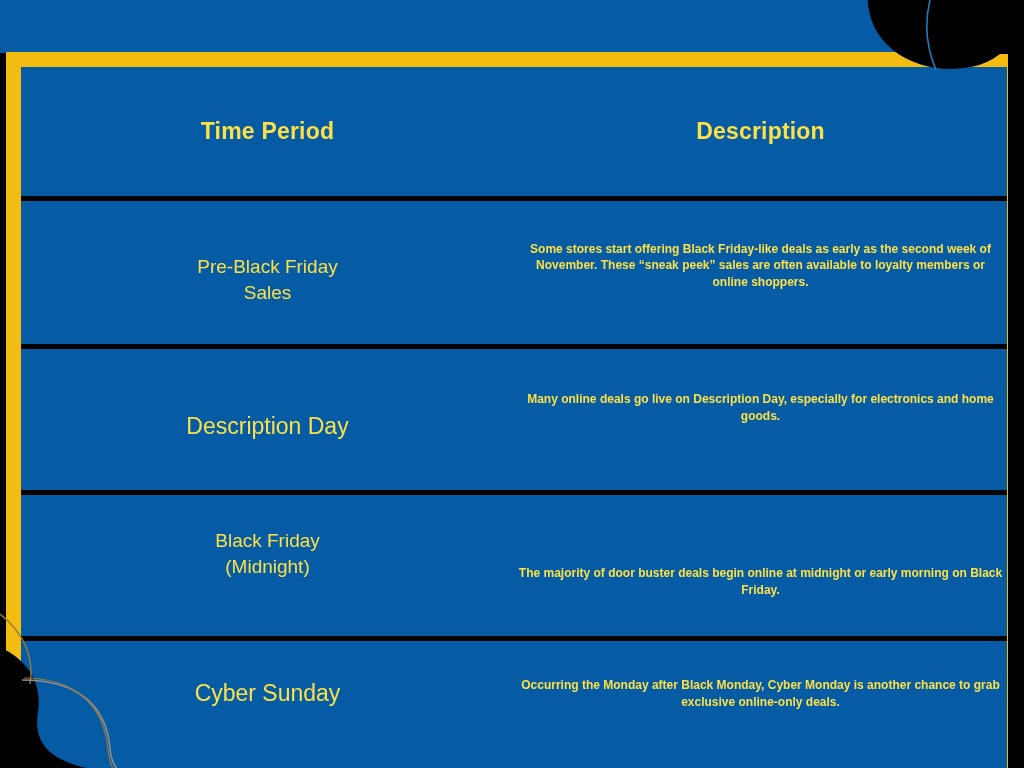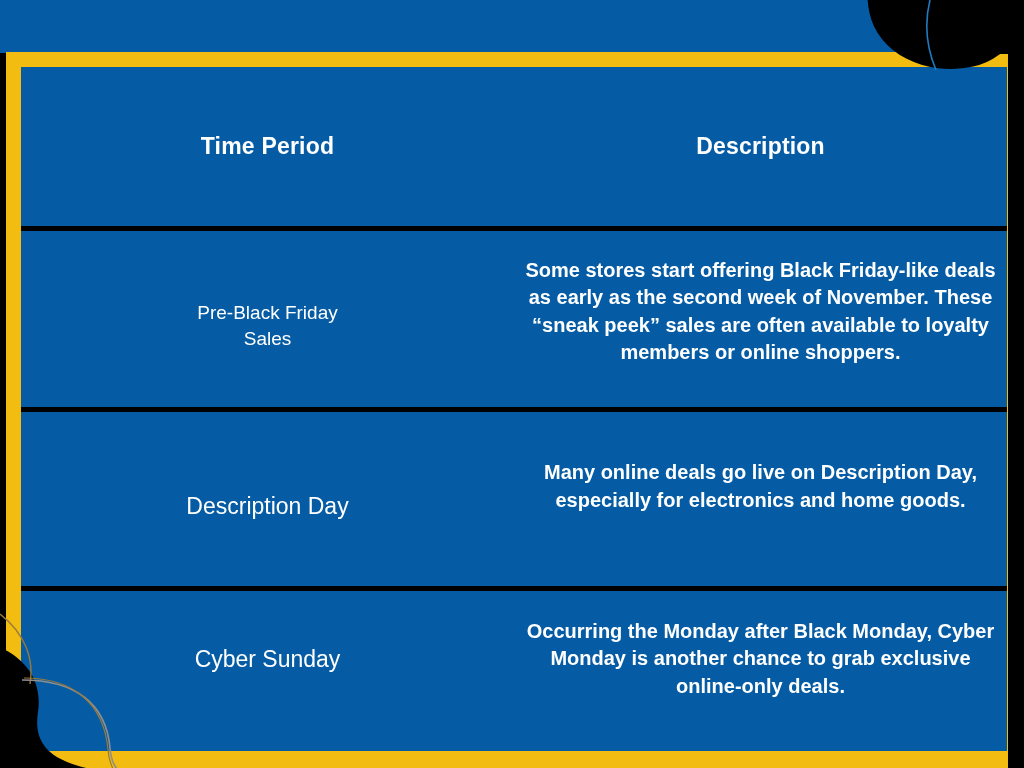--- a/index.html
+++ b/index.html
@@ -53,21 +53,21 @@
   }
 
   table.deal-table {
     width: 986px;
     height: 684px;
     border-collapse: collapse;
     table-layout: fixed;
   }
   table.deal-table td {
     background: #055ca4;
-    color: #ffffff;
+    color: #fde047;
     vertical-align: middle;
     padding: 0 4px;
     border: 0;
   }
 
   
   .col-left  { width: 493px; }
   .col-right { width: 493px; }
 
   td.cl {
@@ -89,21 +89,21 @@
     font-size: 19px;
     font-weight: normal;
     text-align: center;
     line-height: 1.35;
   }
   .period.big {
     font-size: 23px;
   }
 
   .desc {
-    font-size: 20px;
+    font-size: 12px;
     font-weight: bold;
     text-align: center;
     line-height: 1.38;
     padding-left: 14px;
     padding-right: 14px;
   }
 
   .r1 td { height: 143px; }
   .r2 td { height: 141px; }
   .r3 td { height: 141px; }
@@ -195,20 +195,29 @@
 
         <tr class="rowline r2">
           <td class="cl period big">
             <div class="nudge-down-sm" style="white-space:pre-line">Description Day</div>
           </td>
           <td class="desc">
             <div class="nudge-up-sm">Many online deals go live on Description Day, especially for electronics and home goods.</div>
           </td>
         </tr>
 
+        <tr class="rowline r3">
+          <td class="cl period">
+            <div class="nudge-up-sm" style="white-space:pre-line">Black Friday
+(Midnight)</div>
+          </td>
+          <td class="desc">
+            <div class="nudge-down">The majority of door buster deals begin online at midnight or early morning on Black Friday.</div>
+          </td>
+        </tr>
 
         <tr class="rowline r4">
           <td class="cl period big">
             <div class="nudge-up-sm" style="white-space:pre-line">Cyber Sunday</div>
           </td>
           <td class="desc">
             <div class="nudge-up-sm">Occurring the Monday after Black Monday, Cyber Monday is another chance to grab exclusive online-only deals.</div>
           </td>
         </tr>
       </tbody>

